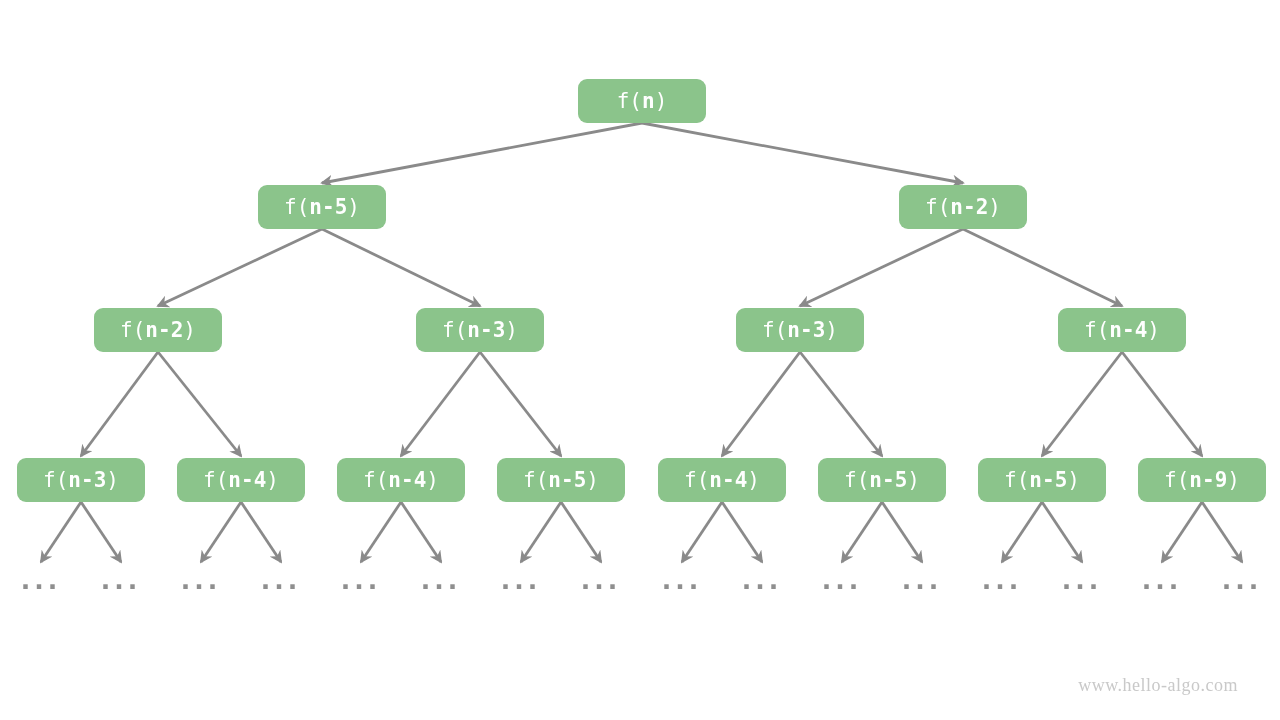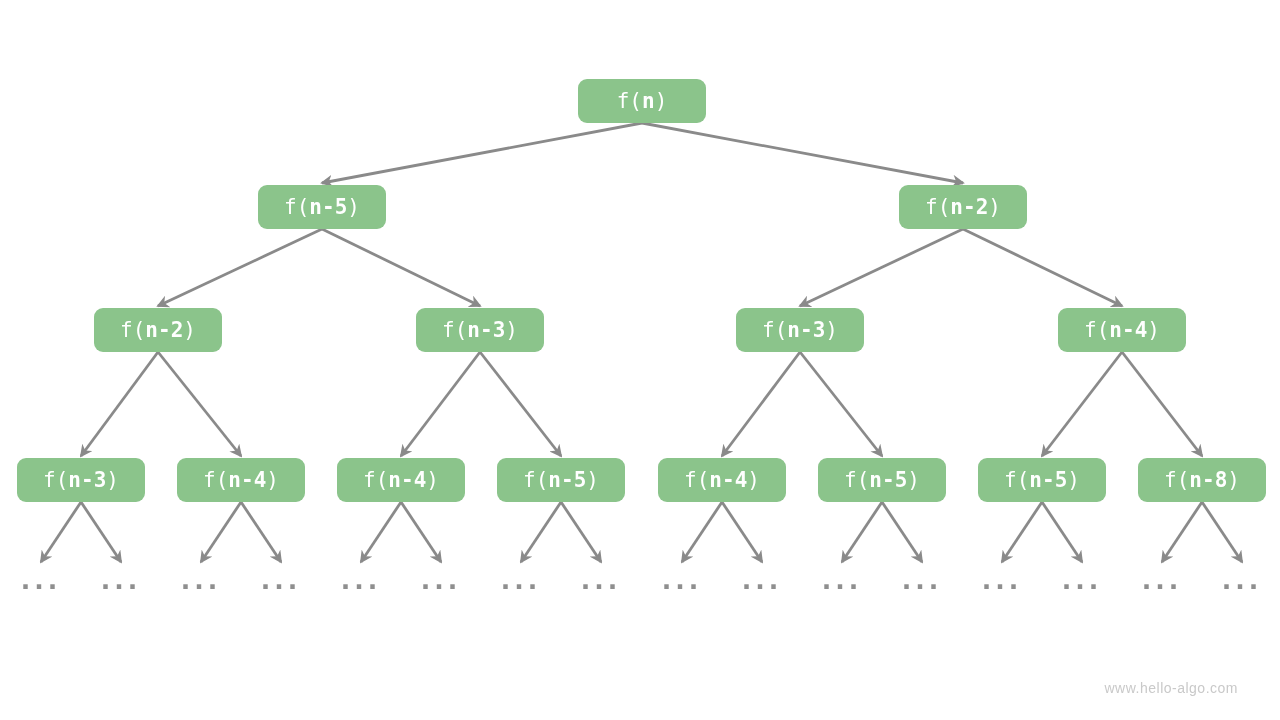--- a/index.html
+++ b/index.html
@@ -49,24 +49,24 @@
     font-family: "DejaVu Sans", sans-serif;
     font-weight: bold;
     font-size: 25px;
     letter-spacing: 4px;
     line-height: 1;
   }
   .watermark {
     position: absolute;
     right: 42px;
     bottom: 24px;
-    font-size: 14px;
+    font-size: 18px;
     letter-spacing: 0.5px;
     color: var(--wm, #c9c9c9);
-    font-family: Liberation Sans, sans-serif;
+    font-family: Liberation Serif, serif;
   }
 </style>
 </head>
 <body>
 
 <div class="stage">
   <svg class="edges" width="1280" height="720" viewBox="0 0 1280 720" xmlns="http://www.w3.org/2000/svg">
     <defs>
       <marker id="arrowhead" viewBox="0 0 10 10" refX="8.5" refY="5" markerWidth="4.5" markerHeight="4.5" orient="auto">
         <path d="M0,0 L10,5 L0,10 L3,5 z" class="arrowhead-path" fill="#8A8A8A"></path>
@@ -172,21 +172,21 @@
         <span class="arg">n-5</span>
         <span class="fn">)</span>
       </div>
       <div class="node" style="left: 978px; top: 458px;">
         <span class="fn">f(</span>
         <span class="arg">n-5</span>
         <span class="fn">)</span>
       </div>
       <div class="node" style="left: 1138px; top: 458px;">
         <span class="fn">f(</span>
-        <span class="arg">n-8</span>
+        <span class="arg">n-9</span>
         <span class="fn">)</span>
       </div>
       <div class="ellipsis" style="left: 41px; top: 586px;">...</div>
       <div class="ellipsis" style="left: 121px; top: 586px;">...</div>
       <div class="ellipsis" style="left: 201px; top: 586px;">...</div>
       <div class="ellipsis" style="left: 281px; top: 586px;">...</div>
       <div class="ellipsis" style="left: 361px; top: 586px;">...</div>
       <div class="ellipsis" style="left: 441px; top: 586px;">...</div>
       <div class="ellipsis" style="left: 521px; top: 586px;">...</div>
       <div class="ellipsis" style="left: 601px; top: 586px;">...</div>

